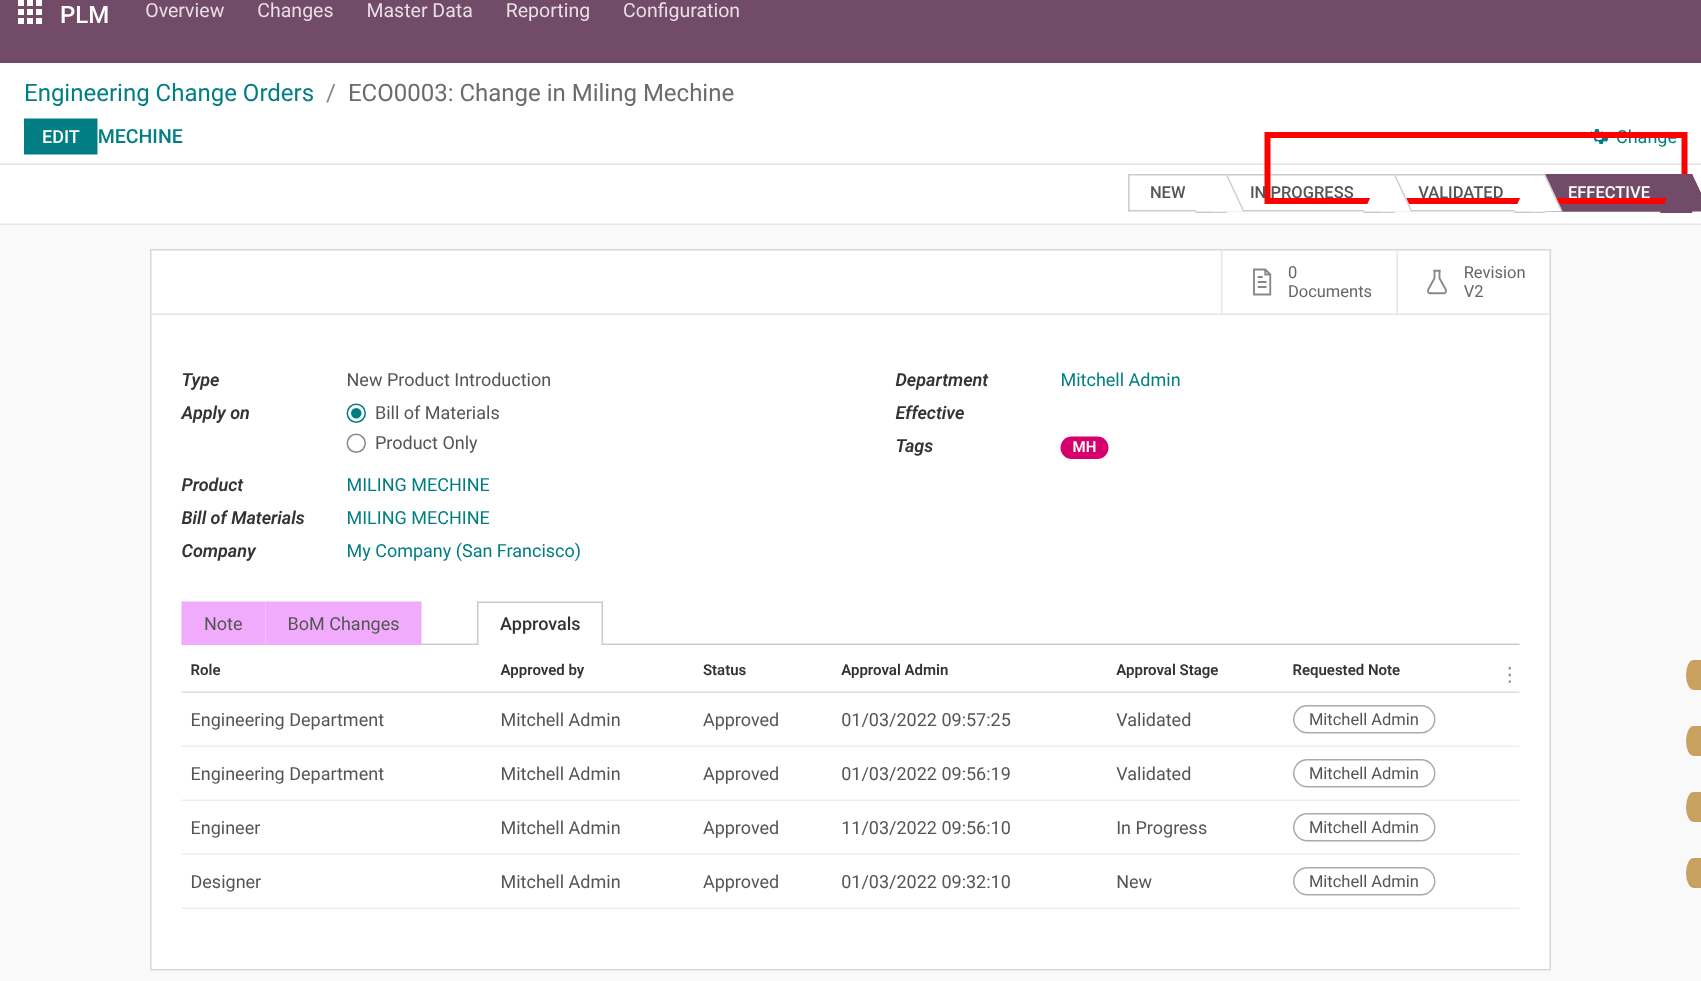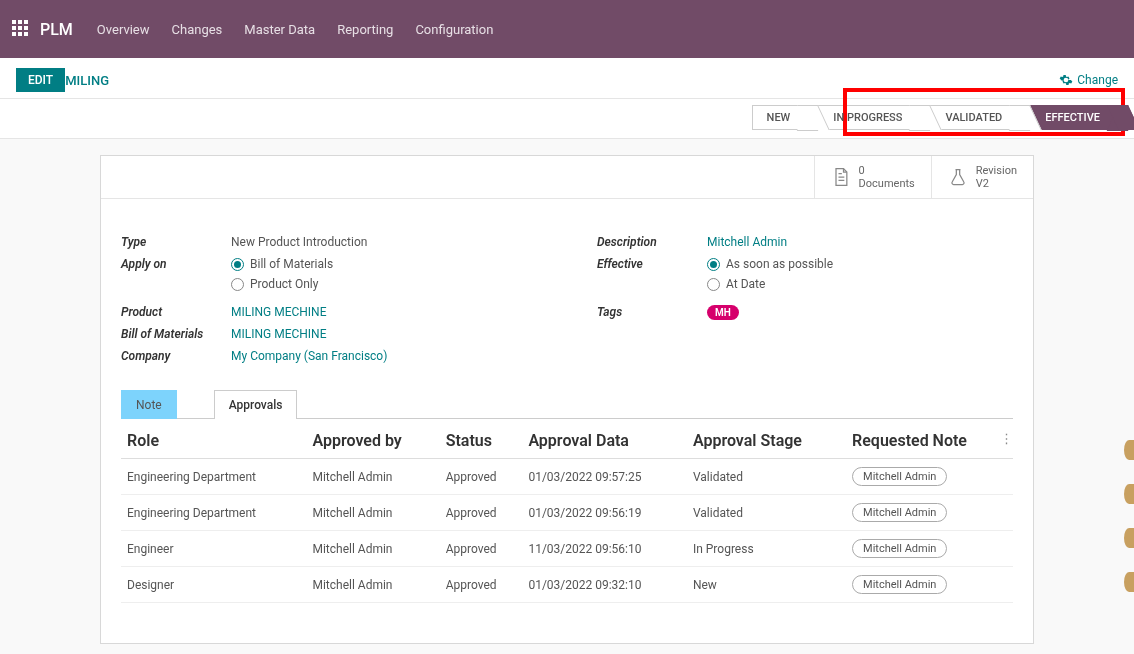--- a/index.html
+++ b/index.html
@@ -1,18 +1,18 @@
 <!DOCTYPE html>
 <html><head>
 <meta charset="utf-8">
 <style>
 * { box-sizing: border-box; margin: 0; padding: 0; font-family: -apple-system, BlinkMacSystemFont, "Segoe UI", Roboto, Helvetica, Arial, sans-serif; }
 body { background: #f9f9f9; font-size: 13px; color: #4c4c4c; }
 
-.topbar { background: #714b67; color: #fff; height: 58px; display: flex; align-items: center; padding: 0 12px; }
+.topbar { background: #714b67; color: #fff; height: 42px; display: flex; align-items: flex-start; padding: 0 12px; }
 .app-icon { width: 18px; height: 18px; display: grid; grid-template-columns: repeat(3, 4px); grid-template-rows: repeat(3, 4px); gap: 2px; margin-right: 10px; }
 .app-icon span { background: #fff; }
 .app-name { font-size: 16px; font-weight: 500; margin-right: 24px; }
 .nav-link { color: #e7dfe5; font-size: 13px; margin-right: 22px; cursor: pointer; }
 
 .subheader { background: #fff; border-bottom: 1px solid #e5e5e5; padding: 10px 16px 6px; }
 .breadcrumb { font-size: 16px; margin-bottom: 8px; }
 .breadcrumb a { color: #017e84; text-decoration: none; }
 .breadcrumb .sep { color: #888; margin: 0 4px; }
 .breadcrumb .current { color: #6b6b6b; }
@@ -54,25 +54,25 @@
 .field-label { width: 110px; font-size: 12px; font-weight: 600; color: #333; font-style: italic; }
 .field-value { font-size: 12px; color: #555; }
 .field-value a { color: #017e84; text-decoration: none; }
 .radio-row { display: flex; align-items: center; gap: 6px; margin-bottom: 6px; }
 .radio { width: 13px; height: 13px; border: 1.5px solid #017e84; border-radius: 50%; display: inline-flex; align-items: center; justify-content: center; }
 .radio.off { border-color: #888; }
 .radio.checked:after { content: ""; width: 7px; height: 7px; background: #017e84; border-radius: 50%; }
 .tag-badge { background: #d6006c; color: #fff; font-size: 10px; font-weight: 600; padding: 2px 8px; border-radius: 9px; }
 
 .tabs { display: flex; border-bottom: 1px solid #ccc; margin-top: 18px; }
-.tab { padding: 7px 14px; font-size: 12px; color: #555; border: 1px solid transparent; border-bottom: none; cursor: pointer; position: relative; top: 1px; background: #7dd3fc; }
+.tab { padding: 7px 14px; font-size: 12px; color: #555; border: 1px solid transparent; border-bottom: none; cursor: pointer; position: relative; top: 1px; background: #f0abfc; }
 .tab.active { border-color: #ccc; background: #fff; color: #333; font-weight: 500; margin-left: 37px; }
 
 .table { width: 100%; border-collapse: collapse; margin-top: 4px; }
-.table th { text-align: left; font-size: 16px; font-weight: 600; color: #333; padding: 8px 6px; border-bottom: 1px solid #ddd; }
+.table th { text-align: left; font-size: 10px; font-weight: 600; color: #333; padding: 8px 6px; border-bottom: 1px solid #ddd; }
 .table td { font-size: 12px; color: #555; padding: 8px 6px; border-bottom: 1px solid #eee; }
 .user-chip { border: 1px solid #aaa; border-radius: 12px; padding: 2px 10px; font-size: 11px; color: #555; display: inline-block; cursor: pointer; }
 .table-opts { position: absolute; right: 0; top: 8px; color: #888; cursor: pointer; }
 
 .rightbar-avatars { position: fixed; right: 0; top: 440px; display: flex; flex-direction: column; gap: 24px; }
 .rightbar-avatars div { width: 10px; height: 20px; background: #c8a060; border-radius: 50% 0 0 50%; }
 </style>
 </head>
 <body>
 
@@ -90,24 +90,29 @@
     </div>
   <div class="app-name">PLM</div>
   <div class="nav-link">Overview</div>
   <div class="nav-link">Changes</div>
   <div class="nav-link">Master Data</div>
   <div class="nav-link">Reporting</div>
   <div class="nav-link">Configuration</div>
 </div>
 
 <div class="subheader">
+  <div class="breadcrumb">
+    <a href="#">Engineering Change Orders</a>
+    <span class="sep">/</span>
+    <span class="current">ECO0003: Change in Miling Mechine</span>
+  </div>
   <div class="actions-row">
     <div class="left-actions">
       <button class="btn-edit">EDIT</button>
-      <button class="btn-create">MILING</button>
+      <button class="btn-create">MECHINE</button>
     </div>
     <div class="right-actions">
       <svg class="gear-icon" viewBox="0 0 24 24" fill="currentColor">
           <path d="M12 8a4 4 0 100 8 4 4 0 000-8zm9 4a7 7 0 01-.1 1l2 1.6-2 3.4-2.4-1a7 7 0 01-1.7 1l-.4 2.6h-4l-.4-2.6a7 7 0 01-1.7-1l-2.4 1-2-3.4 2-1.6A7 7 0 013 12a7 7 0 01.1-1l-2-1.6 2-3.4 2.4 1a7 7 0 011.7-1L7.6 3.4h4l.4 2.6a7 7 0 011.7 1l2.4-1 2 3.4-2 1.6c.06.33.1.66.1 1z"></path>
         </svg>
       <span>Change</span>
     </div>
   </div>
 </div>
 
@@ -174,56 +179,47 @@
               <div class="field-label">Bill of Materials</div>
               <div class="field-value"><a href="#">MILING MECHINE</a></div>
             </div>
           <div class="field-row">
               <div class="field-label">Company</div>
               <div class="field-value"><a href="#">My Company (San Francisco)</a></div>
             </div>
         </div>
         <div class="fields-col">
           <div class="field-row">
-              <div class="field-label">Description</div>
+              <div class="field-label">Department</div>
               <div class="field-value"><a href="#">Mitchell Admin</a></div>
             </div>
           <div class="field-row" style="align-items:flex-start">
               <div class="field-label">Effective</div>
-            <div class="field-value">
-              <div class="radio-row">
-                  <span class="radio checked"></span>
-                  <span>As soon as possible</span>
-                </div>
-              <div class="radio-row">
-                  <span class="radio off"></span>
-                  <span>At Date</span>
-                </div>
-            </div>
           </div>
           <div class="field-row">
               <div class="field-label">Tags</div>
               <div class="field-value"><span class="tag-badge">MH</span></div>
             </div>
         </div>
       </div>
 
       <div class="tabs">
         <div class="tab">Note</div>
+        <div class="tab">BoM Changes</div>
         <div class="tab active">Approvals</div>
       </div>
 
       <div style="position:relative">
       <table class="table">
         <thead>
               <tr>
           <th>Role</th>
           <th>Approved by</th>
           <th>Status</th>
-          <th>Approval Data</th>
+          <th>Approval Admin</th>
           <th>Approval Stage</th>
           <th>Requested Note</th>
         </tr>
             </thead>
         <tbody id="approvals-body">
               <tr>
                 <td>Engineering Department</td>
     <td>Mitchell Admin</td>
     <td>Approved</td>
     <td>01/03/2022 09:57:25</td>

